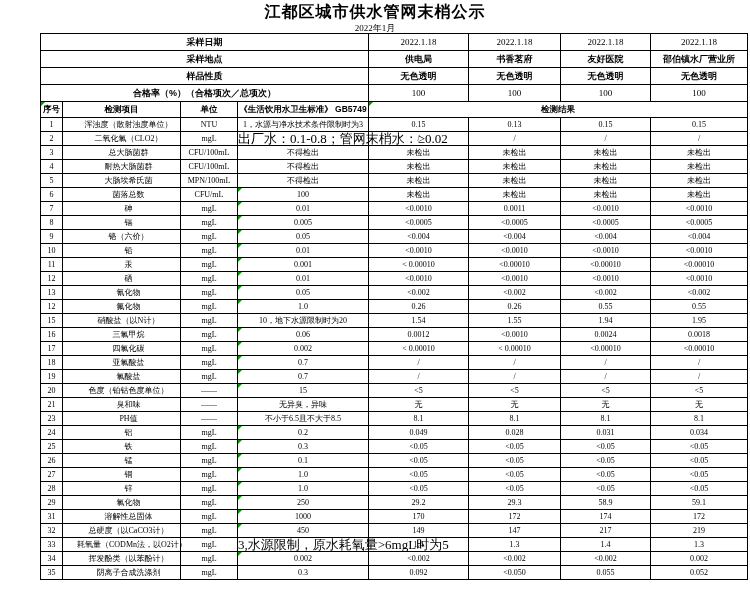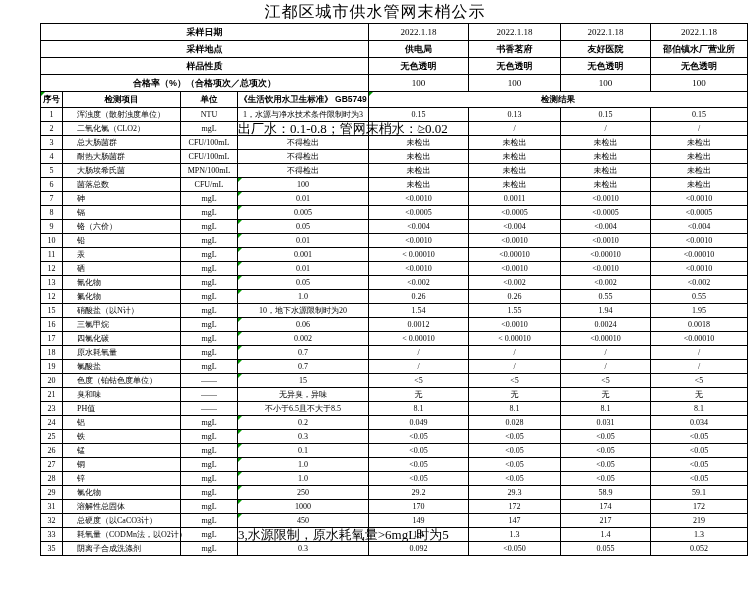--- a/index.html
+++ b/index.html
@@ -1,33 +1,34 @@
 <!DOCTYPE html>
 <html><head>
 <meta charset="utf-8">
 <style>
   html,body{margin:0;padding:0;background:#fff;}
   body{width:750px;height:594px;overflow:hidden;font-family:"Liberation Serif","DejaVu Serif",serif;color:#000;}
-  .title{font-family:"Liberation Sans","DejaVu Sans",sans-serif;font-weight:normal;font-size:16px;text-align:center;padding-top:2px;letter-spacing:1px;}
+  .title{font-family:"Liberation Sans","DejaVu Sans",sans-serif;font-weight:bold;font-size:16px;text-align:center;padding-top:2px;letter-spacing:1px;}
   .subtitle{font-size:9px;text-align:center;line-height:10px;}
   table{border-collapse:collapse;table-layout:fixed;margin-left:40px;width:707px;}
   td{border:1px solid #000;padding:0;text-align:center;vertical-align:middle;overflow:visible;position:relative;font-size:8px;line-height:1;height:13px;white-space:nowrap;}
   tr.hdr td{height:16px;font-size:9px;}
   tr.hdr td.hl{font-family:"Liberation Sans","DejaVu Sans",sans-serif;font-weight:bold;margin-top:44px;}
   tr.hdr.cnval td.hv{font-family:"Liberation Sans","DejaVu Sans",sans-serif;font-weight:bold;}
   tr.colhdr td{height:15px;font-family:"Liberation Sans","DejaVu Sans",sans-serif;font-weight:bold;font-size:8.5px;}
-  td.item{text-align:left;padding-left:14px;}
+  td.item{text-align:center;padding-left:14px;}
   td.small{font-size:13px;}
   .gt{position:absolute;top:0;left:0;width:0;height:0;border-top:4px solid #009900;border-right:4px solid transparent;}
 </style>
 </head>
 <body>
 
 <div>
   <div class="title">江都区城市供水管网末梢公示</div>
+  <div class="subtitle">2022年1月</div>
   <table>
     <colgroup>
       <col style="width:22px">
         <col style="width:118px">
         <col style="width:57px">
         <col style="width:131px">
       <col style="width:100px">
         <col style="width:92px">
         <col style="width:90px">
         <col style="width:97px">
@@ -233,21 +234,21 @@
           <td class="item">四氯化碳</td>
           <td>mgL</td>
           <td><i class="gt"></i>0.002</td>
           <td>&lt; 0.00010</td>
           <td>&lt; 0.00010</td>
           <td>&lt;0.00010</td>
           <td>&lt;0.00010</td>
         </tr>
         <tr>
           <td>18</td>
-          <td class="item">原水耗氧量</td>
+          <td class="item">亚氯酸盐</td>
           <td>mgL</td>
           <td><i class="gt"></i>0.7</td>
           <td>/</td>
           <td>/</td>
           <td>/</td>
           <td>/</td>
         </tr>
         <tr>
           <td>19</td>
           <td class="item">氯酸盐</td>
@@ -372,20 +373,30 @@
           <td>33</td>
           <td class="item">耗氧量（CODMn法，以O2计）</td>
           <td>mgL</td>
           <td class="small">3,水源限制，原水耗氧量&gt;6mgL时为5</td>
           <td>1.4</td>
           <td>1.3</td>
           <td>1.4</td>
           <td>1.3</td>
         </tr>
         <tr>
+          <td>34</td>
+          <td class="item">挥发酚类（以苯酚计）</td>
+          <td>mgL</td>
+          <td><i class="gt"></i>0.002</td>
+          <td>&lt;0.002</td>
+          <td>&lt;0.002</td>
+          <td>&lt;0.002</td>
+          <td>0.002</td>
+        </tr>
+        <tr>
           <td>35</td>
           <td class="item">阴离子合成洗涤剂</td>
           <td>mgL</td>
           <td>0.3</td>
           <td>0.092</td>
           <td>&lt;0.050</td>
           <td>0.055</td>
           <td>0.052</td>
         </tr>
       </tbody>

